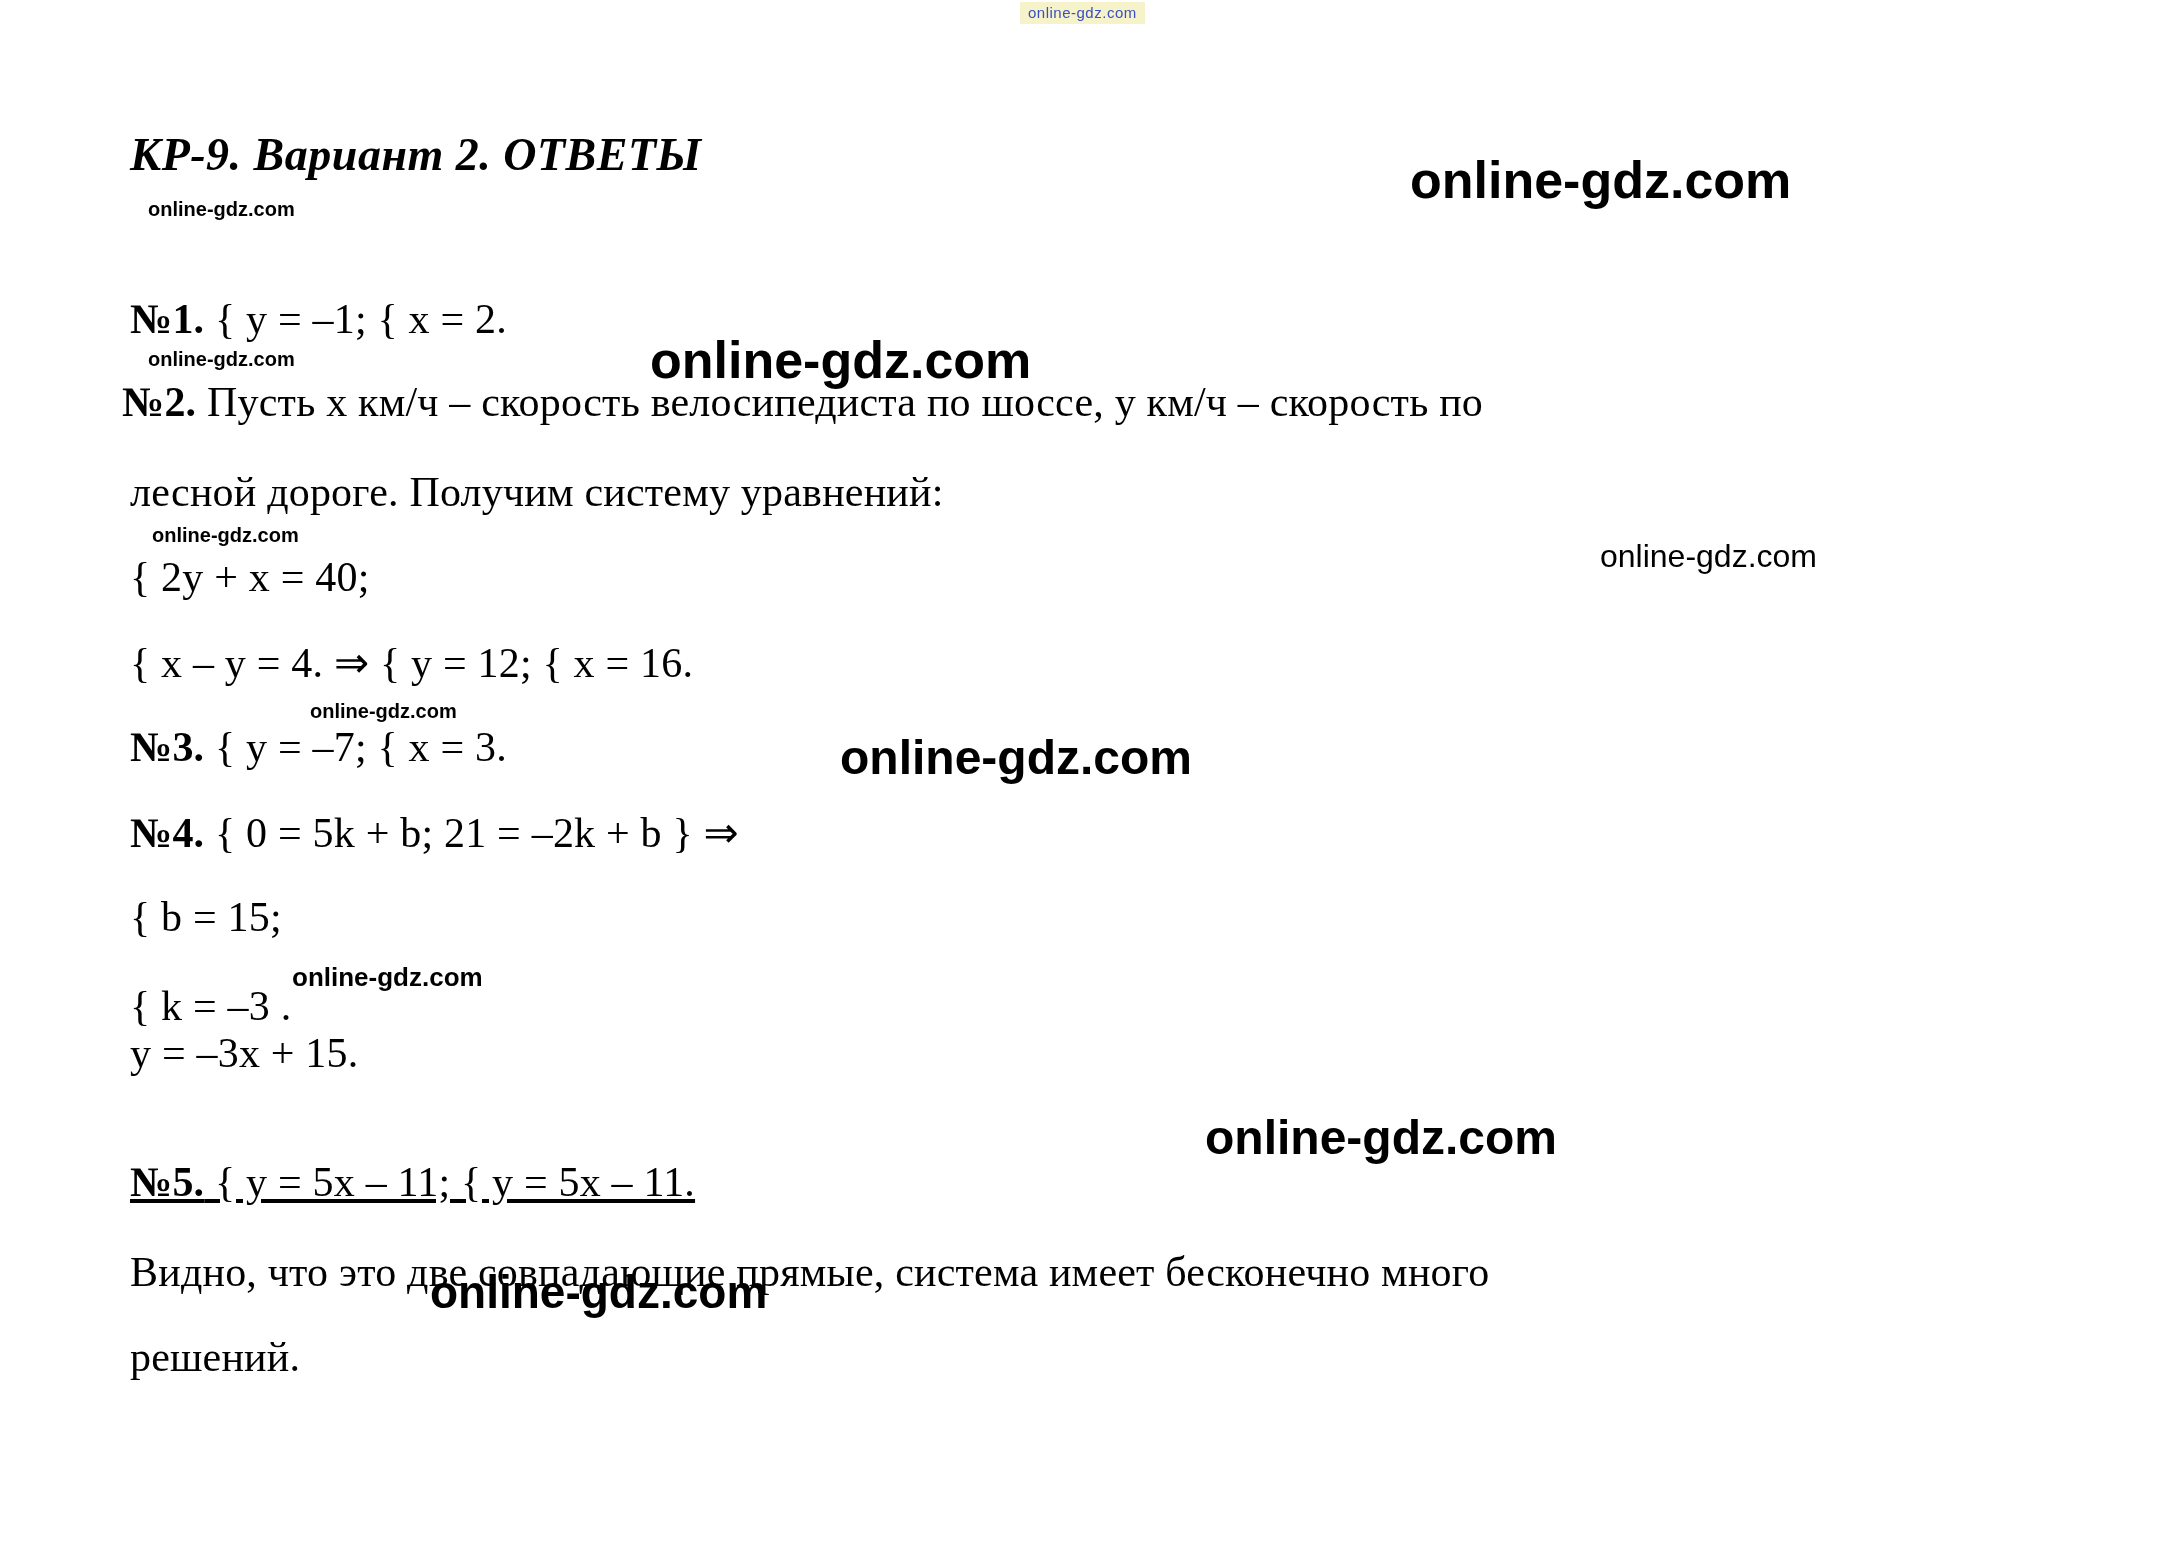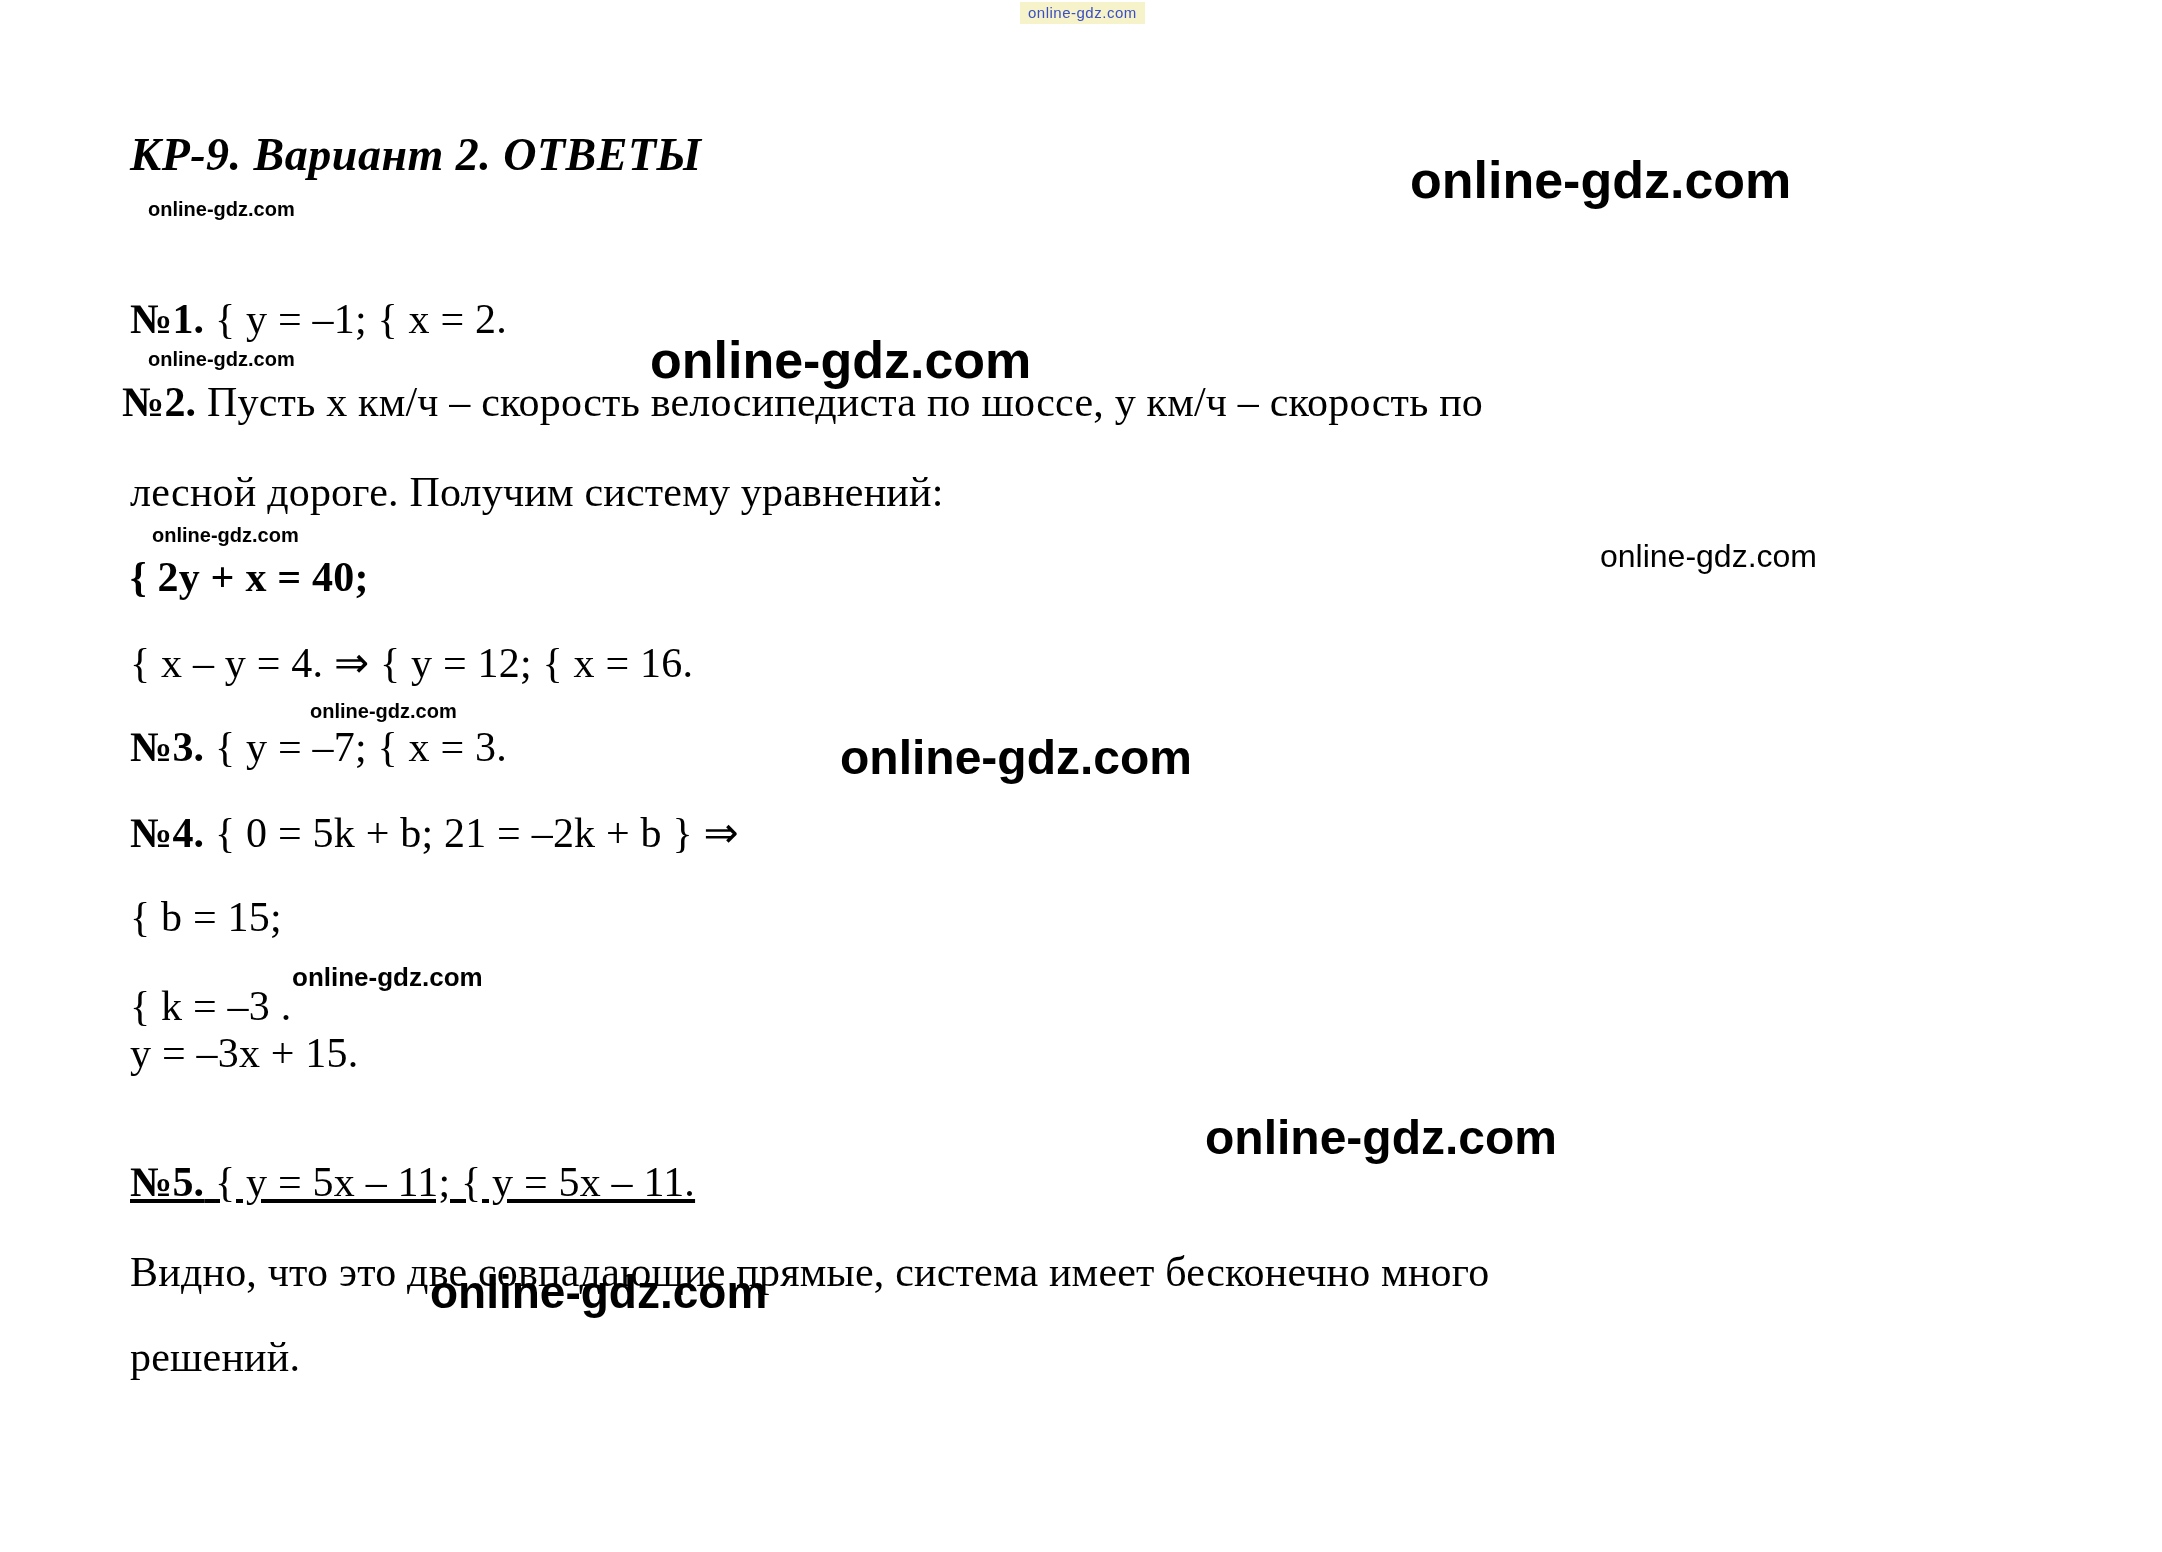--- a/index.html
+++ b/index.html
@@ -106,21 +106,21 @@
 
   <div class="line" style="left:122px; top:378px;">
     <span class="num">№2.</span>
     <span>Пусть х км/ч – скорость велосипедиста по шоссе, у км/ч – скорость по</span>
   </div>
 
   <div class="line" style="left:130px; top:468px;">
     <span>лесной дороге. Получим систему уравнений:</span>
   </div>
 
-  <div class="line" style="left:130px; top:553px;font-weight:bold;">
+  <div class="line" style="left:130px; top:553px;">
     <span>{ 2y + x = 40;</span>
   </div>
 
   <div class="line" style="left:130px; top:638px;">
     <span>{ x – y = 4.   ⇒   { y = 12; { x = 16.</span>
   </div>
 
   <div class="line" style="left:130px; top:723px;">
     <span class="num">№3.</span>
     <span>{ y = –7; { x = 3.</span>

